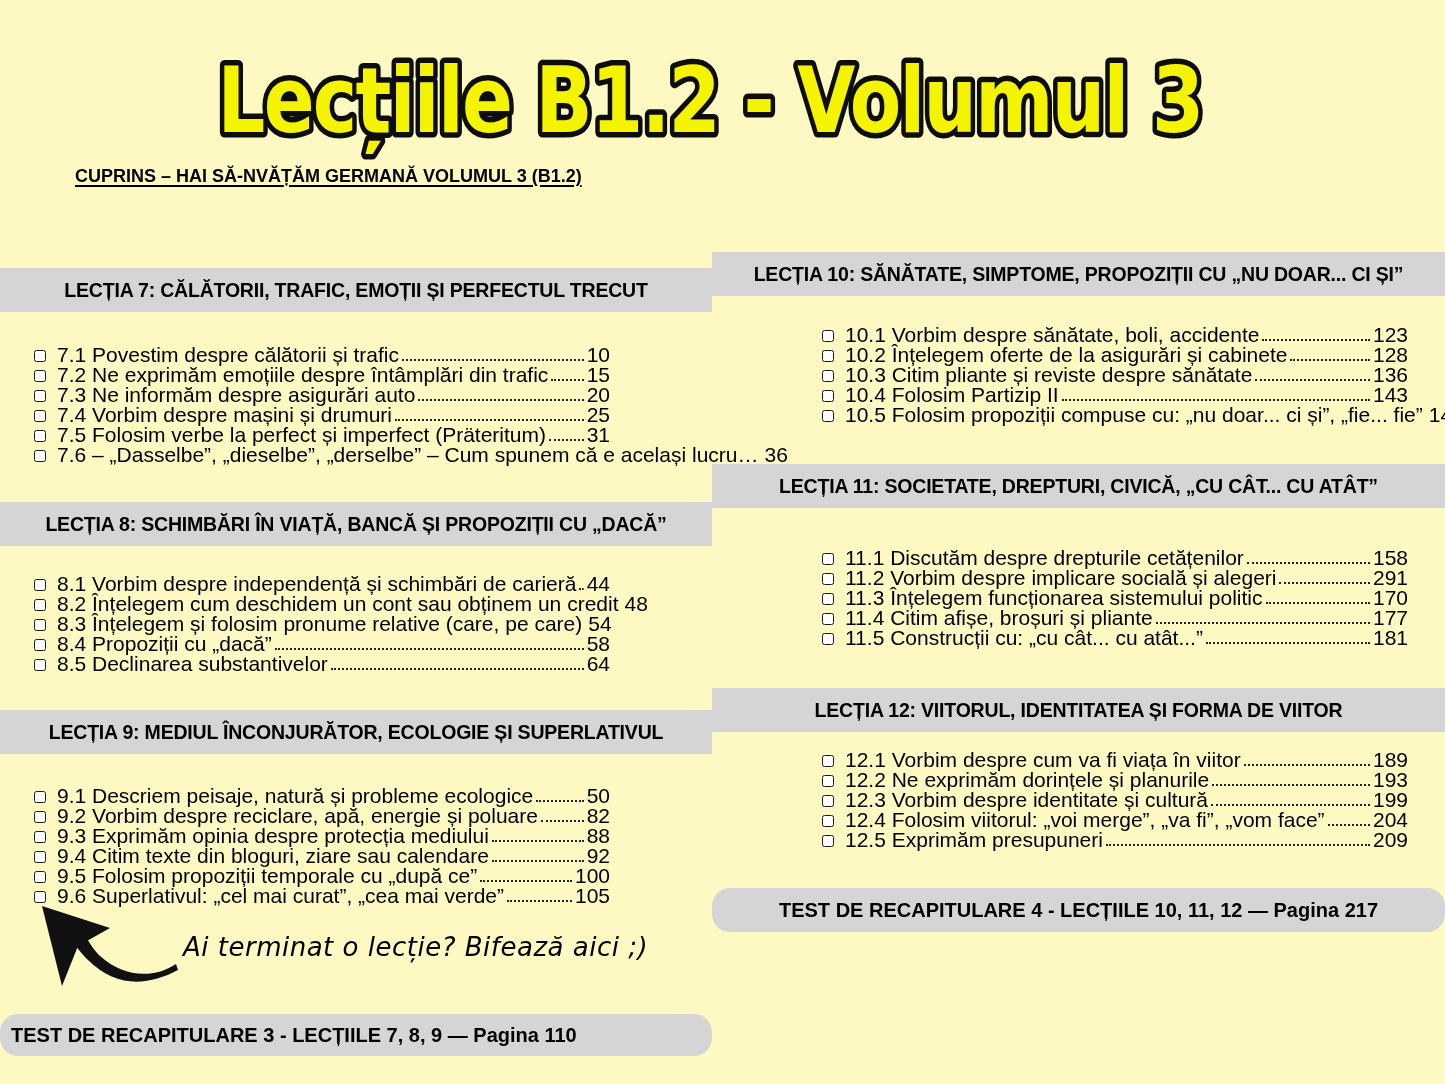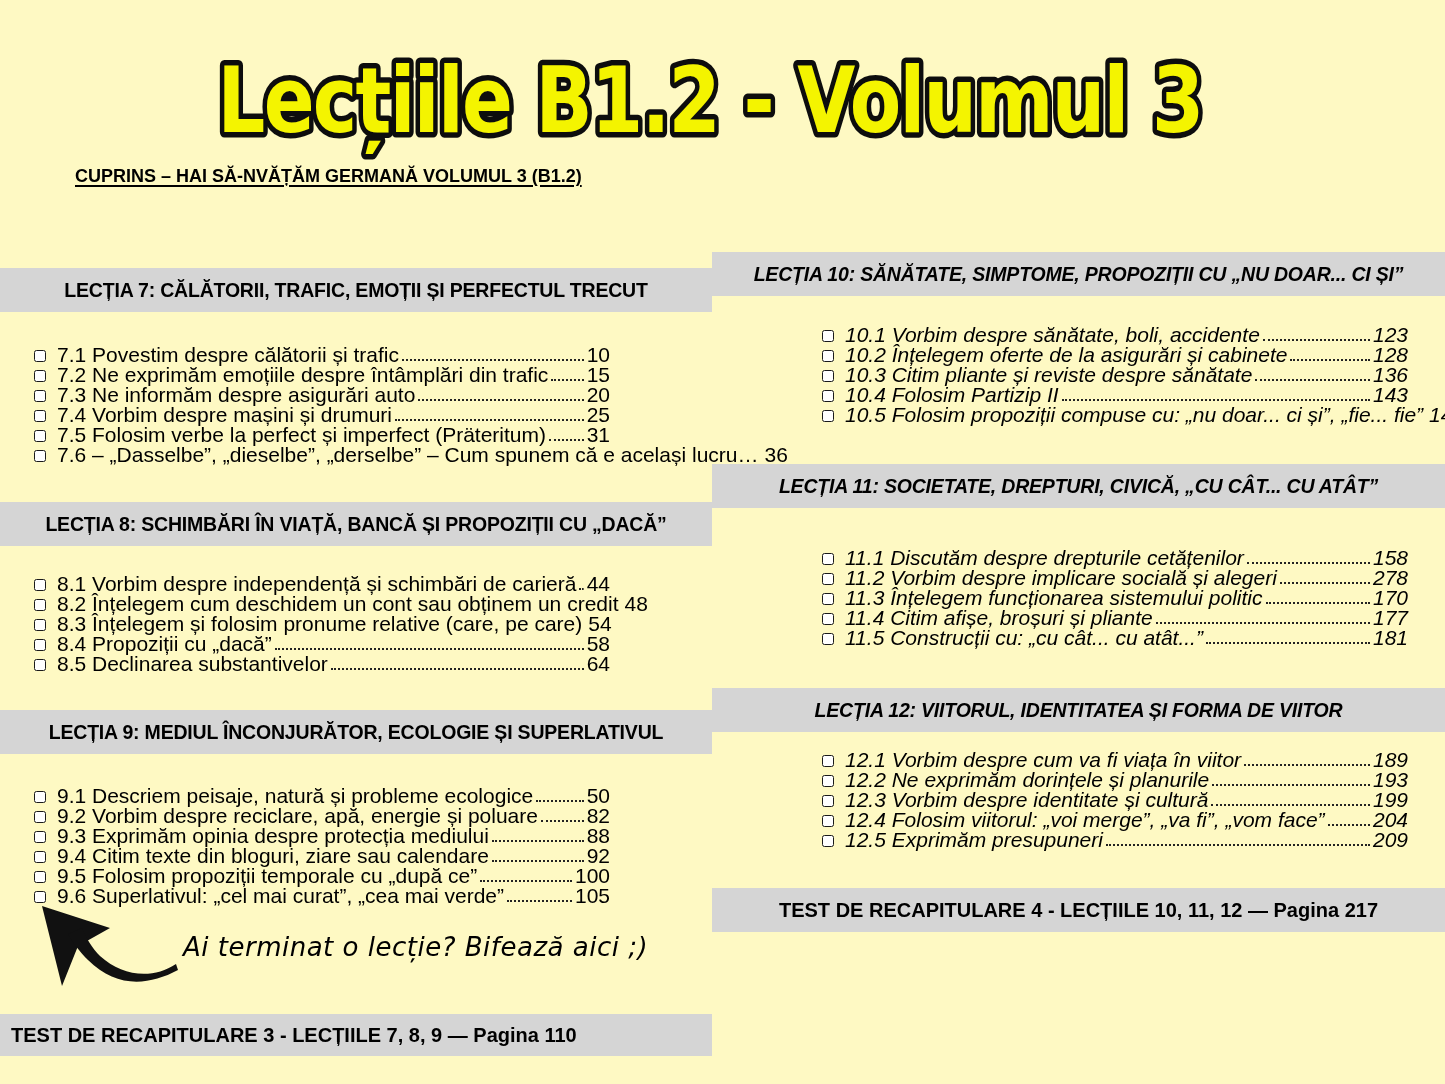--- a/index.html
+++ b/index.html
@@ -18,21 +18,21 @@
   }
   .subtitle{
     position:absolute;left:75px;top:166px;font-size:18px;font-weight:bold;
     text-decoration:underline;text-decoration-thickness:2px;text-underline-offset:3px;
     white-space:nowrap;
     text-align:center;
   }
   
   .col{position:absolute;top:0;height:100%;}
   .col.left{left:0;width:712px;}
-  .col.right{left:712px;width:733px;font-style:italic;}
+  .col.right{left:712px;width:733px;}
   .sec{position:absolute;left:0;right:0;}
   .col.left  .sec:nth-of-type(1){top:268px}
   .col.left  .sec:nth-of-type(2){top:502px}
   .col.left  .sec:nth-of-type(3){top:710px}
   .col.right .sec:nth-of-type(1){top:252px}
   .col.right .sec:nth-of-type(2){top:464px}
   .col.right .sec:nth-of-type(3){top:688px}
   .col.left  .sec:nth-of-type(1) .items{margin-top:33px}
   .col.left  .sec:nth-of-type(2) .items{margin-top:28px}
   .col.left  .sec:nth-of-type(3) .items{margin-top:32px}
@@ -51,21 +51,21 @@
   .cb{
     flex:0 0 auto;width:12px;height:12px;border:1.8px solid #1a1a1a;border-radius:2.5px;
     margin-right:11px;background:#fff;box-sizing:border-box;position:relative;top:1px;
   }
   .lbl{flex:0 0 auto;}
   .dots{flex:1 1 0;min-width:0;border-bottom:2.2px dotted #222;margin:0 3px;align-self:flex-end;margin-bottom:4px;}
   .pg{flex:0 0 auto;}
   
   .footer-bar{
     position:absolute;background:var(--bar_bg,#d5d5d5);display:flex;align-items:center;
-    font-weight:bold;font-size:20px;white-space:nowrap;
+    font-weight:bold;font-size:20px;white-space:nowrap;border-radius:18px;
   }
   .footer-bar.left-footer{left:0;top:1014px;width:712px;height:42px;justify-content:flex-start;padding-left:11px;box-sizing:border-box;}
   .footer-bar.right-footer{left:712px;top:888px;width:733px;height:44px;justify-content:center;}
   
   .arrow{position:absolute;left:28px;top:898px;width:160px;height:105px;}
   .note{
     position:absolute;left:183px;top:932px;font-size:26px;font-style:italic;
     font-family:"DejaVu Sans","Liberation Sans",sans-serif;letter-spacing:0.5px;white-space:nowrap;
   }
 </style>
@@ -281,21 +281,21 @@
               <span class="cb"></span>
               <span class="lbl">11.1 Discutăm despre drepturile cetățenilor</span>
               <span class="dots"></span>
               <span class="pg">158</span>
             </div>
 
             <div class="row">
               <span class="cb"></span>
               <span class="lbl">11.2 Vorbim despre implicare socială și alegeri</span>
               <span class="dots"></span>
-              <span class="pg">278</span>
+              <span class="pg">291</span>
             </div>
 
             <div class="row">
               <span class="cb"></span>
               <span class="lbl">11.3 Înțelegem funcționarea sistemului politic</span>
               <span class="dots"></span>
               <span class="pg">170</span>
             </div>
 
             <div class="row">

